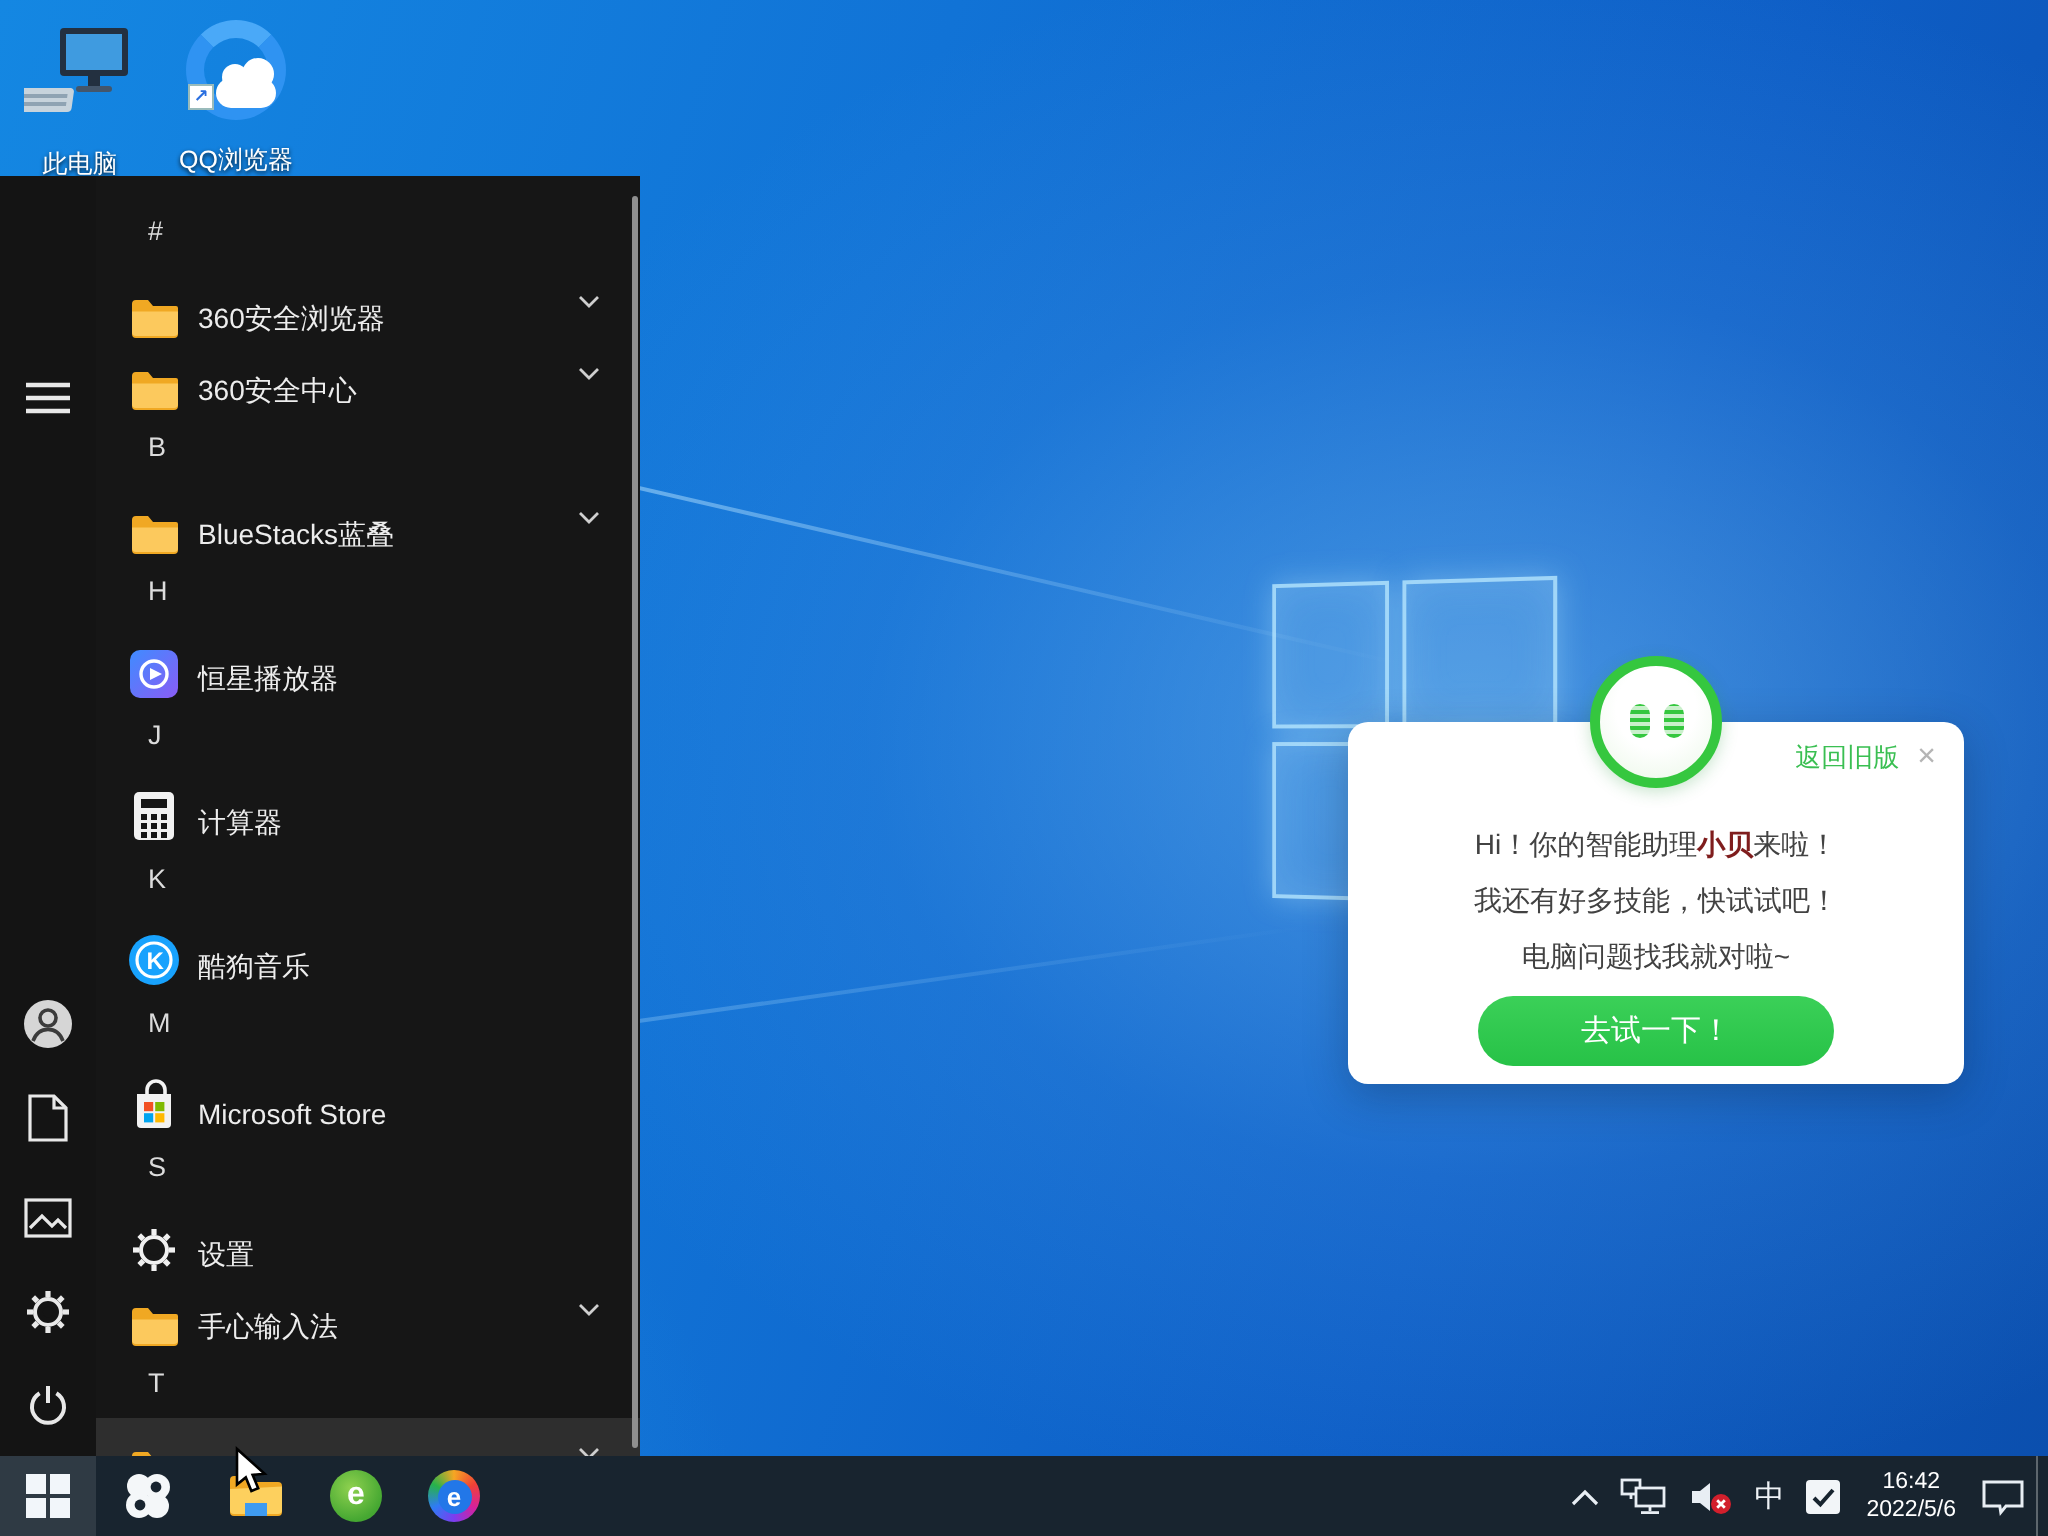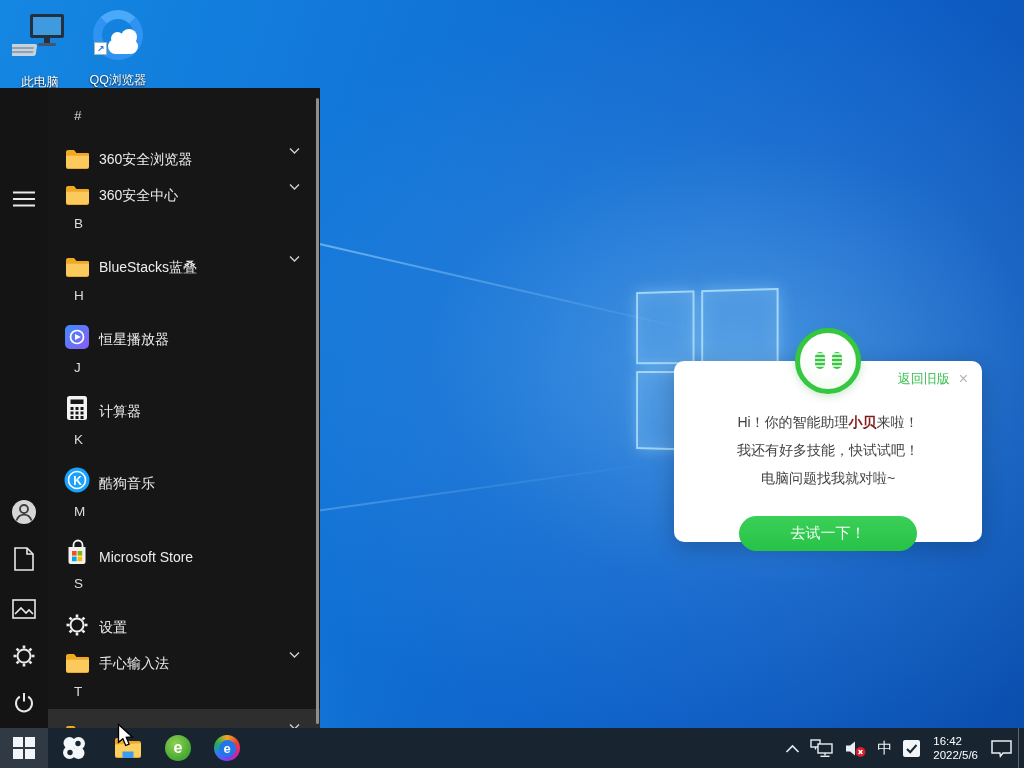--- a/index.html
+++ b/index.html
@@ -56,21 +56,21 @@
     box-shadow:0 2px 8px rgba(40,150,60,.25); }
   .mascot .eye { position:absolute; top:19px; width:10px; height:17px; border-radius:5px;
     background:repeating-linear-gradient(0deg, #35c73f 0 2px, #c9f0cb 2px 4px); }
   .mascot .eye.l { left:15px; } .mascot .eye.r { left:32px; }
   .popup-top { position:absolute; top:9px; right:14px; display:flex; align-items:center; gap:9px; }
   .back-link { font-size:13px; color:#3abf52; cursor:pointer; }
   .close-x { font-size:16px; color:#b5b5b5; cursor:pointer; line-height:1; }
   .popup-body { padding-top:47px; text-align:center; }
   .popup-line { font-size:14px; color:#424242; line-height:28px; }
   .popup-line .hl { color:#7f1d1d;font-weight:bold; }
-  .try-btn { display:block; margin:24px auto 0; width:178px; height:35px; border:none; border-radius:18px;
+  .try-btn { display:block; margin:6px auto 0; width:178px; height:35px; border:none; border-radius:18px;
     background:linear-gradient(180deg,#3bd058,#27c247); color:#fff; font-size:15px; cursor:pointer;
     font-family:"Liberation Sans","DejaVu Sans",sans-serif; }
 
   
   .taskbar { position:absolute; left:0; bottom:0; width:1024px; height:40px; background:#18242f; z-index:40; }
   .tb-btn { position:absolute; top:0; height:40px; display:flex; align-items:center; justify-content:center; cursor:pointer; }
   .tb-start { left:0; width:48px; background:rgba(255,255,255,.10); }
   .win-grid { display:grid; grid-template-columns:10px 10px; grid-template-rows:10px 10px; gap:2px; }
   .win-grid i { background:#f2f6fa; }
   .tb-sogou { left:50px; width:48px; }
@@ -81,21 +81,21 @@
     background:conic-gradient(#f6a623,#ef4136,#d6219c,#7b3df0,#2f7bf5,#27b24a,#f6a623);
     display:flex; align-items:center; justify-content:center; }
   .ring .inner { width:17px; height:17px; border-radius:50%; background:#2277e8; color:#fff;
     font-size:13px; font-weight:bold; display:flex; align-items:center; justify-content:center; }
   .g360 { width:26px; height:26px; border-radius:50%;
     background:radial-gradient(circle at 40% 35%, #8fd14f, #46a832 70%, #3c9e2d);
     color:#fff; font-size:16px; font-weight:bold; display:flex; align-items:center; justify-content:center; }
   .tray { position:absolute; right:0; top:0; height:40px; display:flex; align-items:center; }
   .tray-item { display:flex; align-items:center; justify-content:center; height:40px; padding:0 5px; cursor:pointer; }
   .ime { color:#eef2f6; font-size:15px; }
-  .clock { color:#fff; font-size:11.5px; line-height:1.25; padding:0 7px; cursor:default; }
+  .clock { text-align:center; color:#fff; font-size:11.5px; line-height:1.25; padding:0 7px; cursor:default; }
   .show-desktop { width:6px; height:40px; border-left:1px solid rgba(255,255,255,.3); cursor:pointer; }
 
   .cursor { position:absolute; left:117px; top:723px; z-index:60; pointer-events:none; }
 </style>
 </head>
 <body>
 
 <div class="stage">
 
   <div class="wallpaper">

